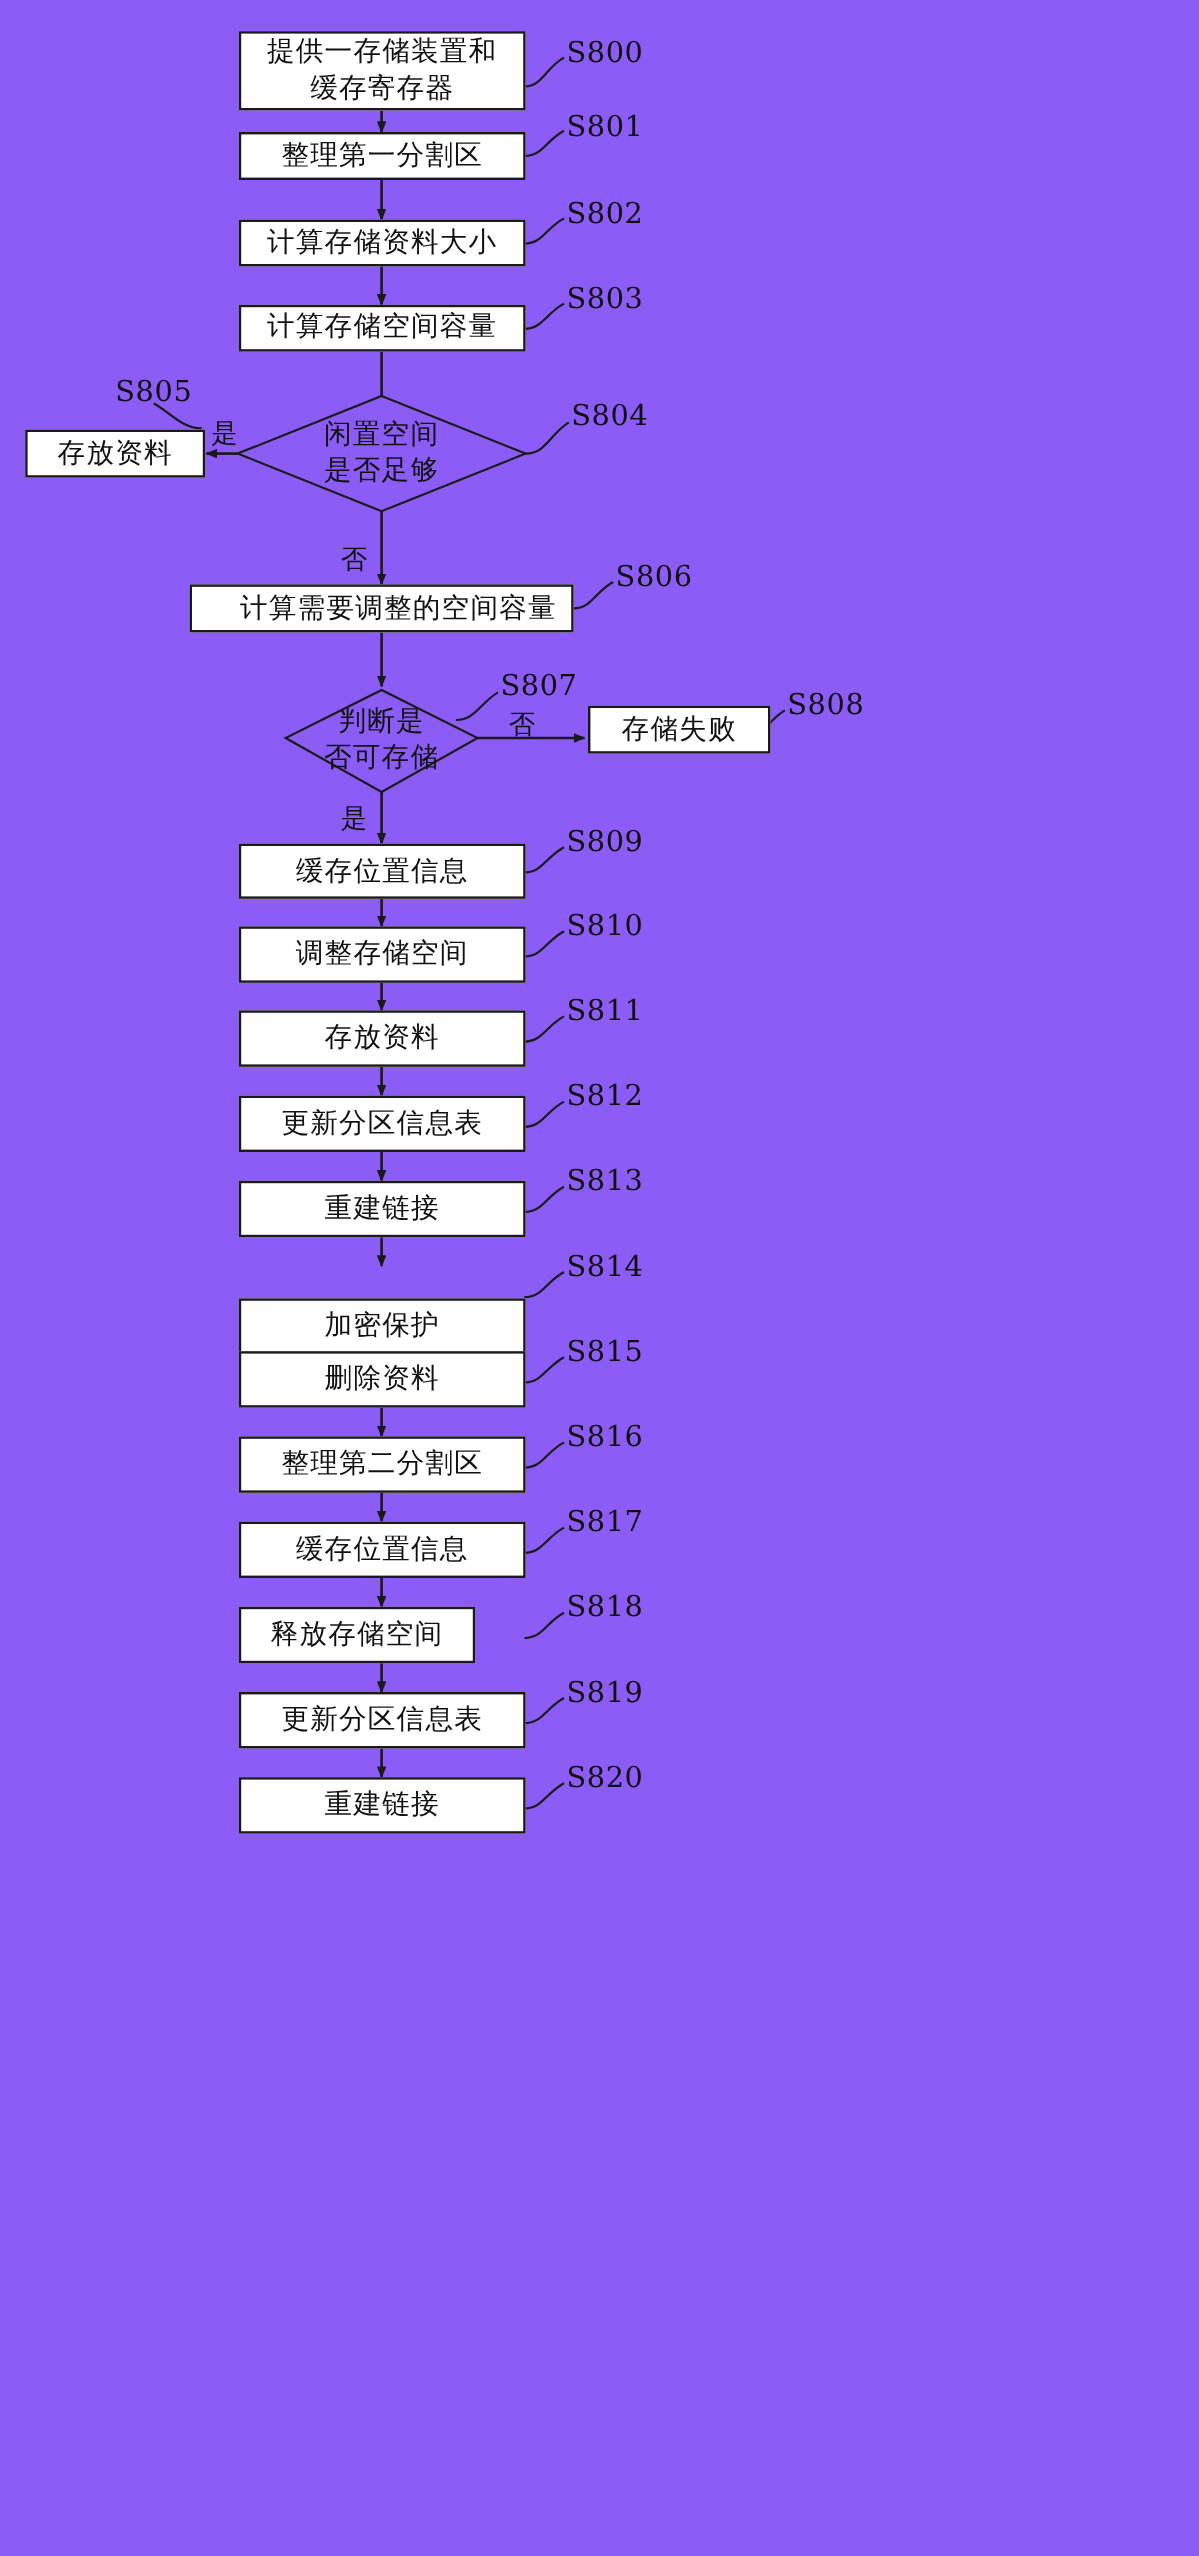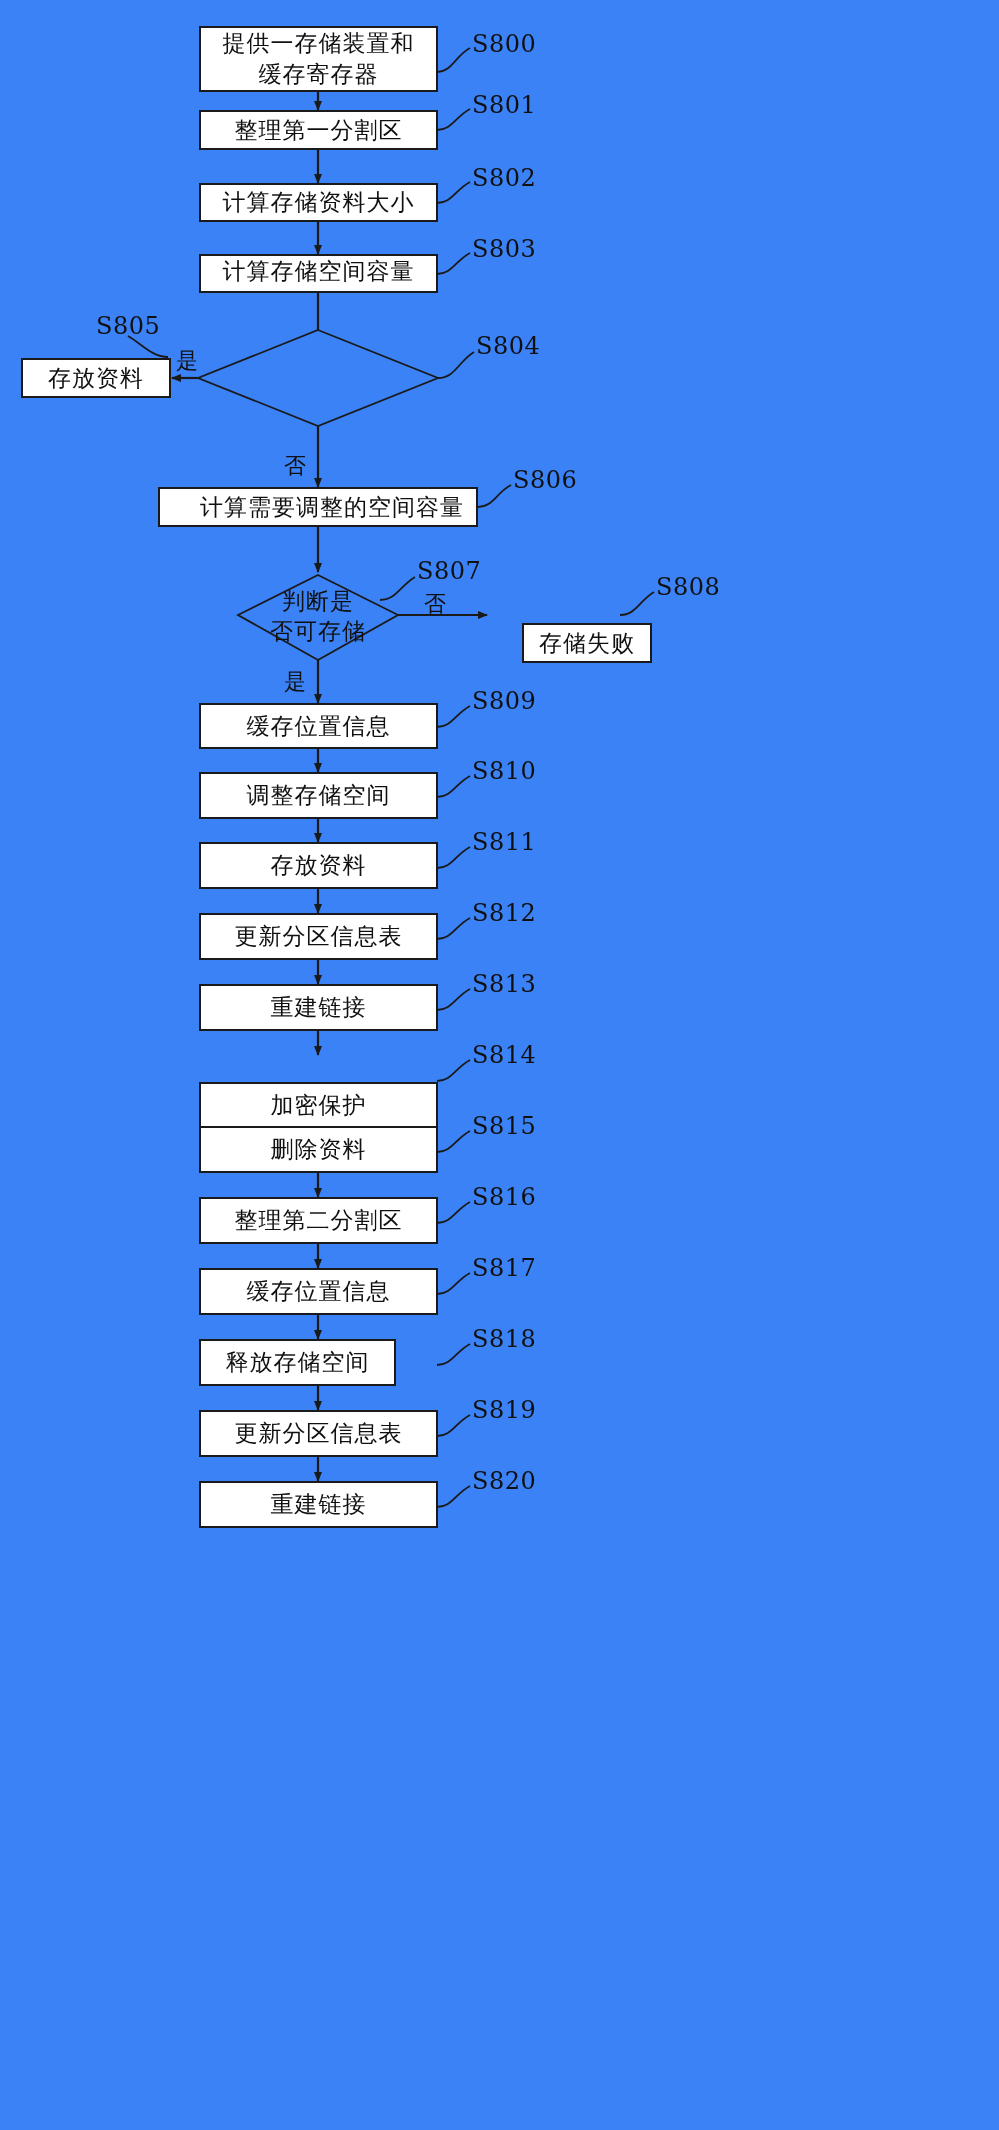--- a/index.html
+++ b/index.html
@@ -7,21 +7,21 @@
     padding: 0;
     background: #ffffff;
   }
   body {
     font-family: "DejaVu Sans", sans-serif;
   }
   #canvas {
     position: relative;
     width: 999px;
     height: 2130px;
-    background: #3b82f6;
+    background: #8b5cf6;
     overflow: hidden;
   }
   svg#flow {
     position: absolute;
     left: 0;
     top: 0;
     width: 999px;
     height: 2130px;
   }
   .proc-box {
@@ -160,39 +160,43 @@
 
   <div class="proc-box" style="left:199px; top:110px; width:239px; height:40px;">整理第一分割区</div>
   <div class="step-ref" style="left:472px; top:91px;">S801</div>
 
   <div class="proc-box" style="left:199px; top:183px; width:239px; height:39px;">计算存储资料大小</div>
   <div class="step-ref" style="left:472px; top:164px;">S802</div>
 
   <div class="proc-box" style="left:199px; top:254px; width:239px; height:39px;font-family:Liberation Mono, monospace;">计算存储空间容量</div>
   <div class="step-ref" style="left:472px; top:235px;">S803</div>
 
+  <div class="diamond-wrap" style="left:198px; top:330px; width:240px; height:96px;">
+    <div class="diamond-label">闲置空间
+是否足够</div>
+  </div>
   <div class="step-ref" style="left:476px; top:332px;">S804</div>
   <div class="edge-label" style="left:176px; top:346px;">是</div>
   <div class="edge-label" style="left:284px; top:451px;">否</div>
 
   <div class="proc-box" style="left:21px; top:358px; width:150px; height:40px;">存放资料</div>
   <div class="step-ref" style="left:96px; top:312px;">S805</div>
 
   <div class="proc-box" style="left:158px; top:487px; width:320px; height:40px;padding-left:28px;">计算需要调整的空间容量</div>
   <div class="step-ref" style="left:513px; top:466px;">S806</div>
 
   <div class="diamond-wrap" style="left:238px; top:573px; width:160px; height:88px;">
     <div class="diamond-label">判断是
 否可存储</div>
   </div>
   <div class="step-ref" style="left:417px; top:557px;">S807</div>
   <div class="edge-label" style="left:424px; top:589px;">否</div>
   <div class="edge-label" style="left:284px; top:667px;">是</div>
 
-  <div class="proc-box" style="left:490px; top:623px; width:130px; height:40px;margin-left:32px;">存储失败</div>
+  <div class="proc-box" style="left:490px; top:588px; width:152px; height:40px;">存储失败</div>
   <div class="step-ref" style="left:656px; top:573px;">S808</div>
 
   <div class="proc-box" style="left:199px; top:703px; width:239px; height:46px;">缓存位置信息</div>
   <div class="step-ref" style="left:472px; top:687px;">S809</div>
 
   <div class="proc-box" style="left:199px; top:772px; width:239px; height:47px;">调整存储空间</div>
   <div class="step-ref" style="left:472px; top:757px;">S810</div>
 
   <div class="proc-box" style="left:199px; top:842px; width:239px; height:47px;">存放资料</div>
   <div class="step-ref" style="left:472px; top:828px;">S811</div>

